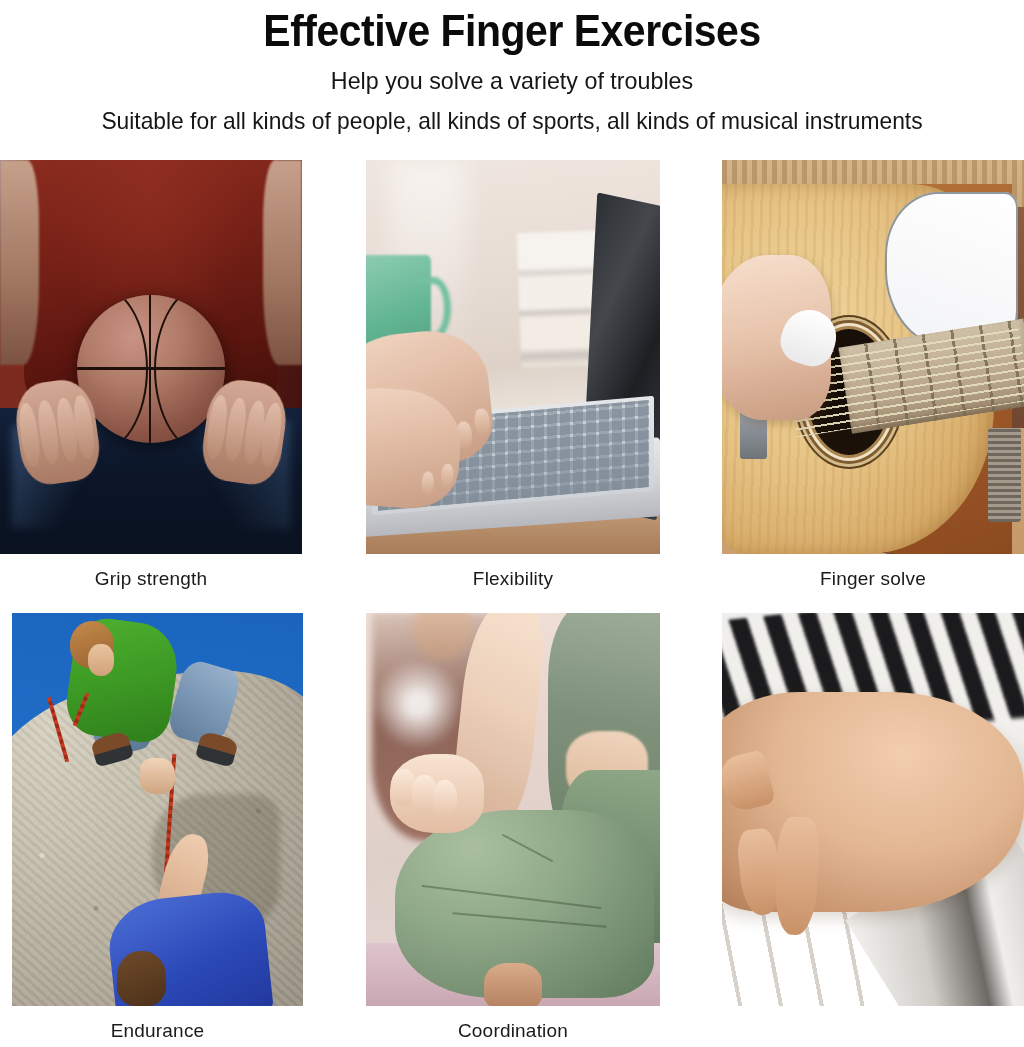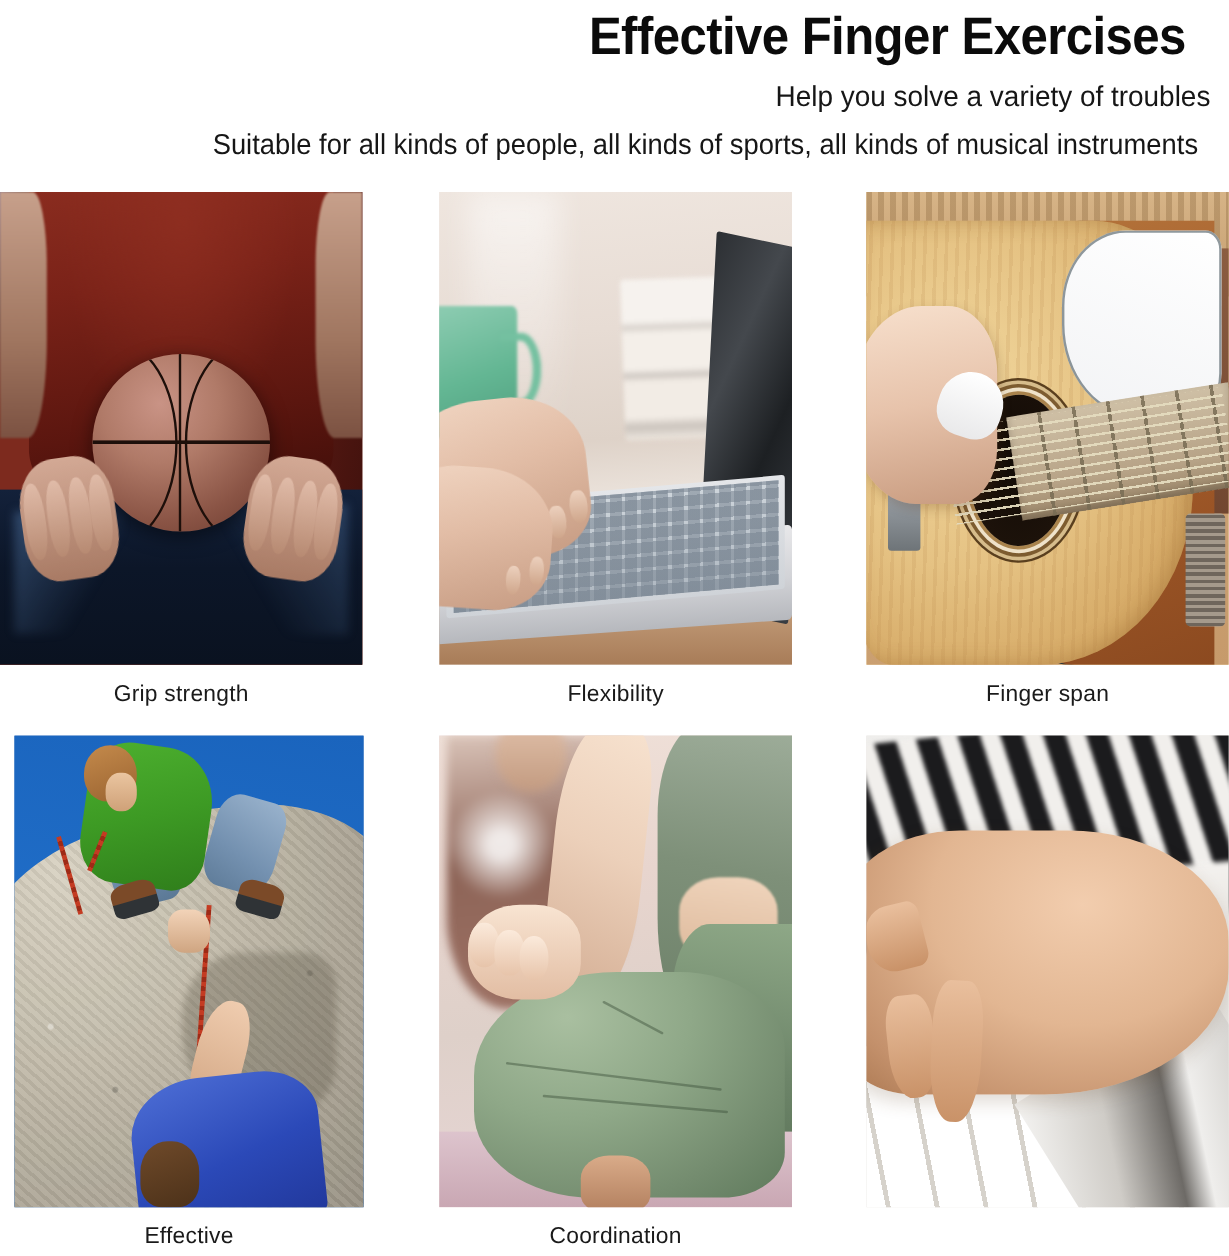--- a/index.html
+++ b/index.html
@@ -5,21 +5,21 @@
   * { margin:0; padding:0; box-sizing:border-box; }
   html, body {
     width:1024px; height:1047px;
     background:#ffffff;
     font-family:"Liberation Sans", sans-serif;
     overflow:hidden;
   }
   .page { position:relative; width:1024px; height:1047px; background:#fff; }
 
   
-  .header { width:100%; text-align:right; }
+  .header { width:100%; text-align:center; }
   .title {
     font-family:"Liberation Sans", sans-serif;
     font-weight:700;
     font-size:44px;
     line-height:54px;
     letter-spacing:-0.5px;
     color:#0b0b0b;
     transform:scaleX(0.93);
     transform-origin:center top;
     padding-top:4px;
@@ -616,21 +616,21 @@
           <div class="gt-hole"></div>
           <div class="gt-neck">
             <span class="gt-frets"></span>
           </div>
           <div class="gt-strings"></div>
           <div class="gt-capo"></div>
           <div class="gt-knob"></div>
           <div class="gt-hand"></div>
           <div class="gt-pick"></div>
         </div>
-        <div class="caption">Finger span</div>
+        <div class="caption">Finger solve</div>
       </div>
     </div>
 
     <div class="row row2">
 
       <div class="cell c1">
         <div class="photo ph-climb">
           <div class="cl-sky"></div>
           <div class="cl-rock">
             <span class="cl-rocktex"></span>
@@ -644,21 +644,21 @@
           <div class="cl-boot1"></div>
           <div class="cl-boot2"></div>
           <div class="cl-rope r1"></div>
           <div class="cl-rope r2"></div>
           <div class="cl-rope r3"></div>
           <div class="cl-hand1"></div>
           <div class="cl-arm2"></div>
           <div class="cl-blue"></div>
           <div class="cl-head2"></div>
         </div>
-        <div class="caption">Effective</div>
+        <div class="caption">Endurance</div>
       </div>
 
       <div class="cell c2">
         <div class="photo ph-yoga">
           <div class="yg-bg"></div>
           <div class="yg-blur1"></div>
           <div class="yg-blurface"></div>
           <div class="yg-personR"></div>
           <div class="yg-skinR"></div>
           <div class="yg-thigh"></div>

